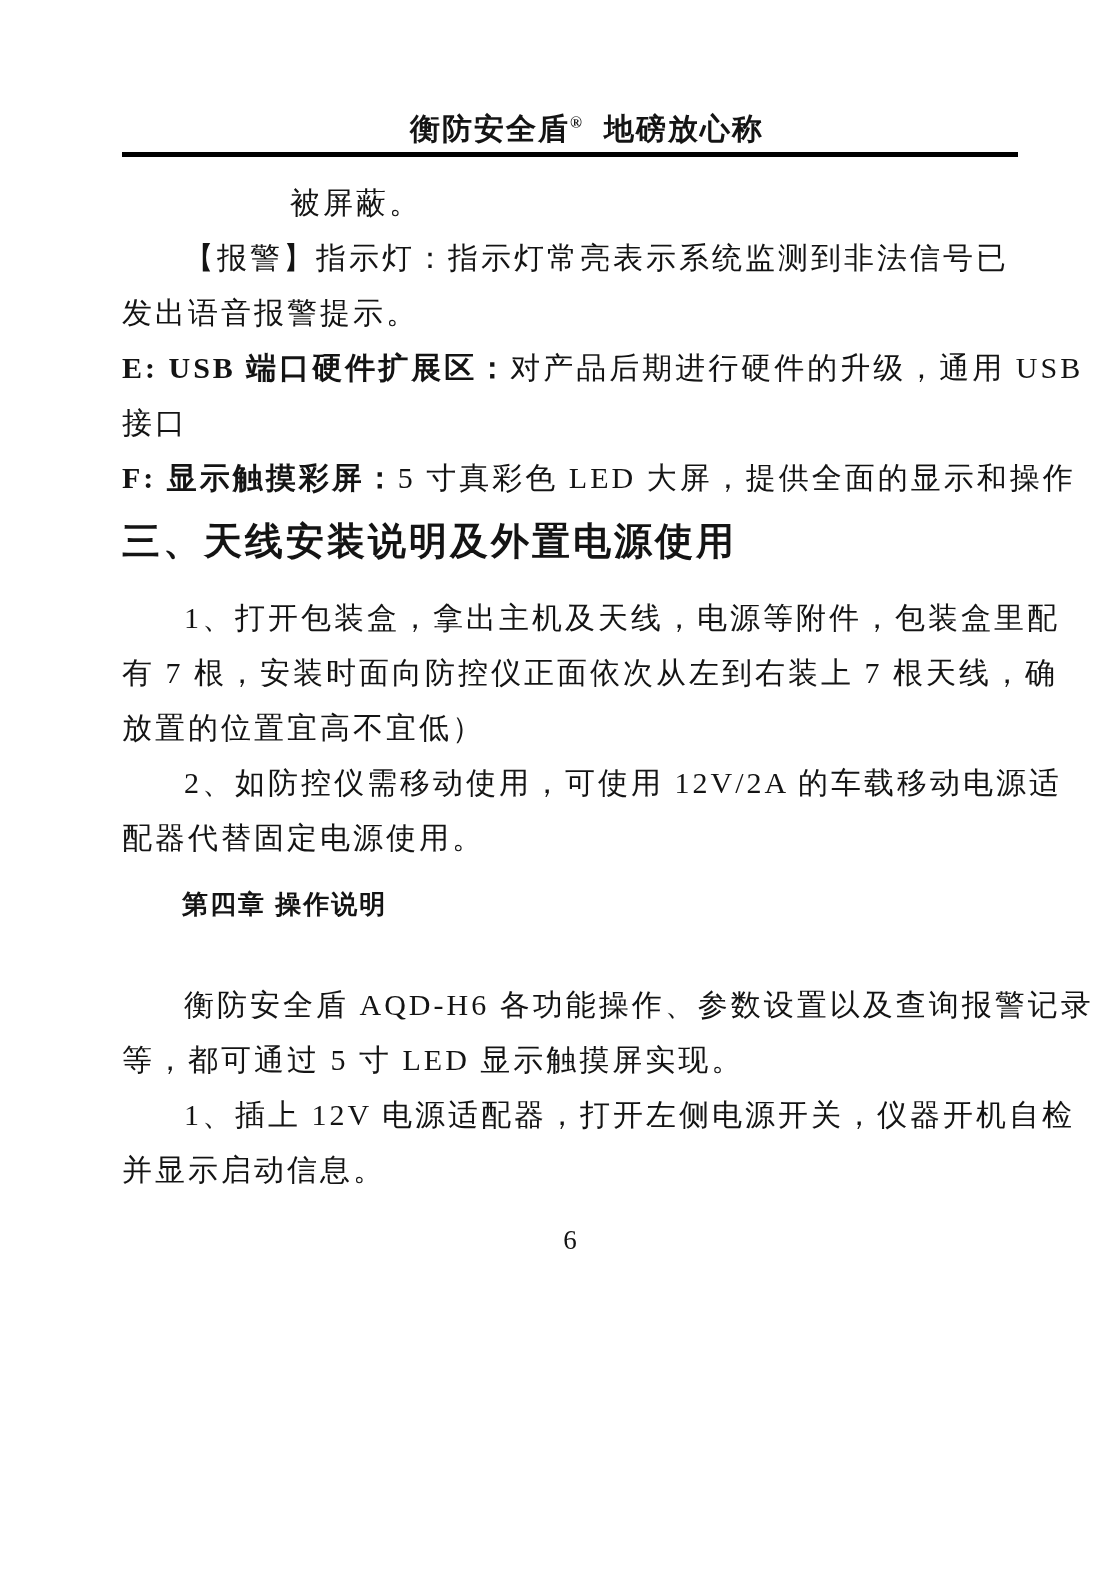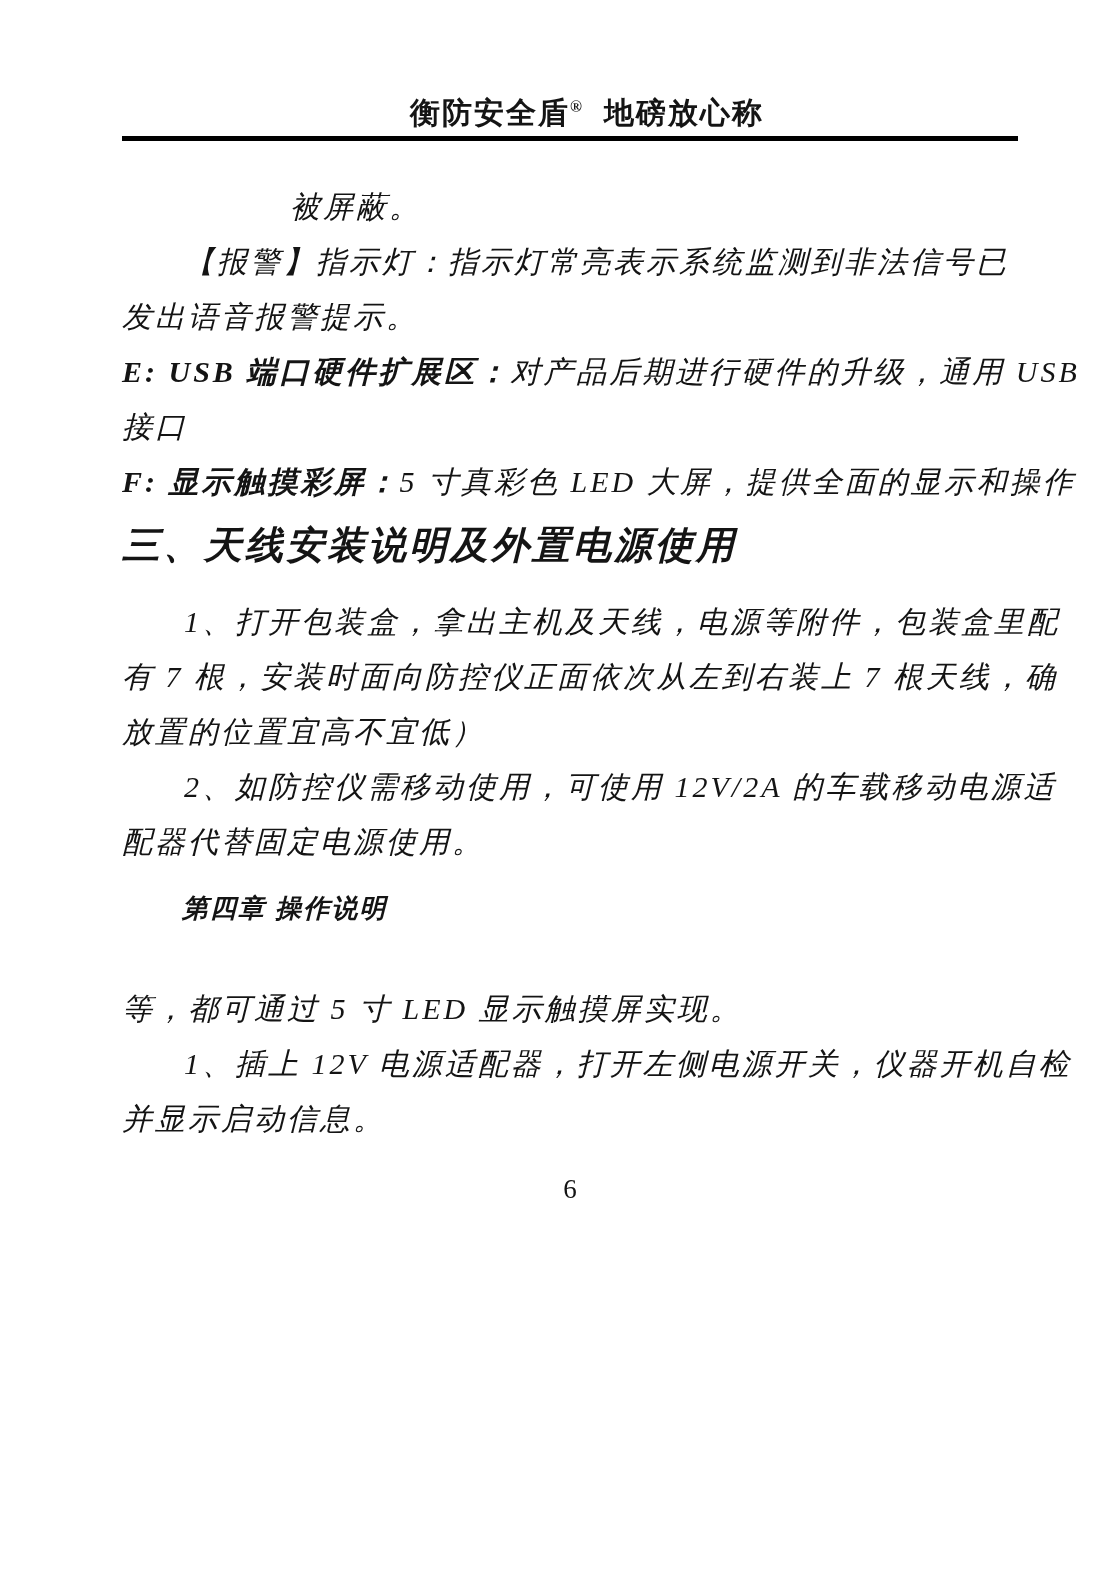--- a/index.html
+++ b/index.html
@@ -4,20 +4,21 @@
 <style>
   html,body{margin:0;padding:0;background:#ffffff;}
   .page{
     position:relative;
     width:1118px;
     height:1455px;
     background:#ffffff;
     color:#141414;
     font-family:"Liberation Serif","DejaVu Serif",serif;
     overflow:hidden;
+    margin-top:16px;
   }
   
   .header{
     margin:0 100px 0 122px;
     padding-top:90px;
     padding-bottom:6px;
     border-bottom:5px solid #000;
     text-align:center;
   }
   .header-inner{
@@ -31,22 +32,21 @@
   }
   .header-inner sup{
     font-size:16px;
     vertical-align:super;
     letter-spacing:0;
   }
   .header-gap{display:inline-block;width:22px;}
   
   .content{
     margin:0 100px 0 122px;
-    padding-top:38px;
-    font-style:italic;
+    padding-top:18px;
   }
   .ln{
     font-size:30px;
     line-height:55px;
     letter-spacing:3px;
     white-space:nowrap;
   }
   .deep{padding-left:168px;}
   .hang{padding-left:62px;}
   .para{padding-left:62px;}
@@ -103,20 +103,21 @@
       <div class="ln"><span class="seg bold">E: USB 端口硬件扩展区：</span><span class="seg">对产品后期进行硬件的升级，通用 USB</span></div>
       <div class="ln"><span class="seg">接口</span></div>
       <div class="ln"><span class="seg bold">F: 显示触摸彩屏：</span><span class="seg">5 寸真彩色 LED 大屏，提供全面的显示和操作</span></div>
       <div class="ln h2"><span class="seg">三、天线安装说明及外置电源使用</span></div>
       <div class="ln para"><span class="seg">1、打开包装盒，拿出主机及天线，电源等附件，包装盒里配</span></div>
       <div class="ln"><span class="seg">有 7 根，安装时面向防控仪正面依次从左到右装上 7 根天线，确</span></div>
       <div class="ln"><span class="seg">放置的位置宜高不宜低）</span></div>
       <div class="ln para"><span class="seg">2、如防控仪需移动使用，可使用 12V/2A 的车载移动电源适</span></div>
       <div class="ln"><span class="seg">配器代替固定电源使用。</span></div>
       <div class="ln chapter"><span class="seg">第四章  操作说明</span></div>
+      <div class="ln para"><span class="seg">衡防安全盾 AQD-H6 各功能操作、参数设置以及查询报警记录</span></div>
       <div class="ln"><span class="seg">等，都可通过 5 寸 LED 显示触摸屏实现。</span></div>
       <div class="ln para"><span class="seg">1、插上 12V 电源适配器，打开左侧电源开关，仪器开机自检</span></div>
       <div class="ln"><span class="seg">并显示启动信息。</span></div>
     </div>
 
   <div class="footer">
     <span class="page-number">6</span>
   </div>
 
 </div>

